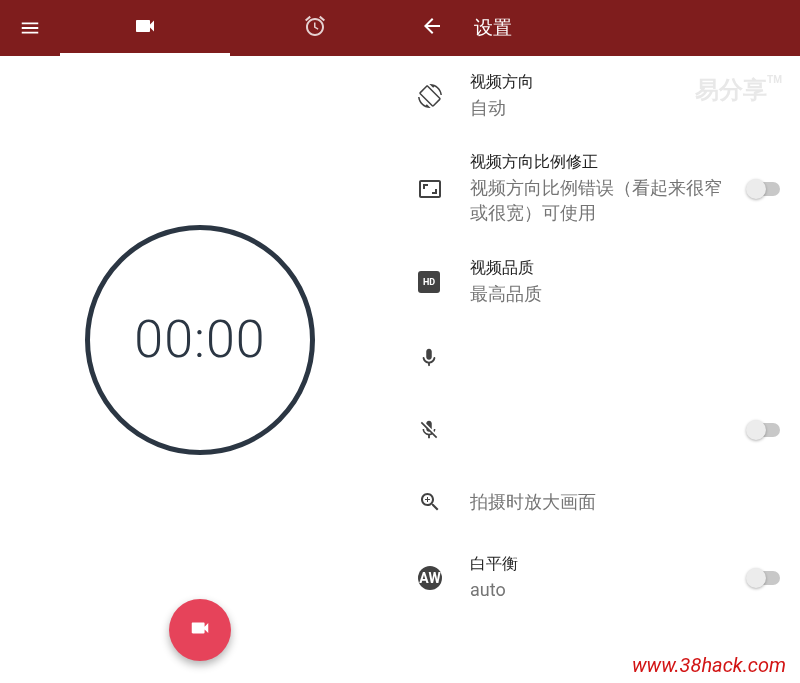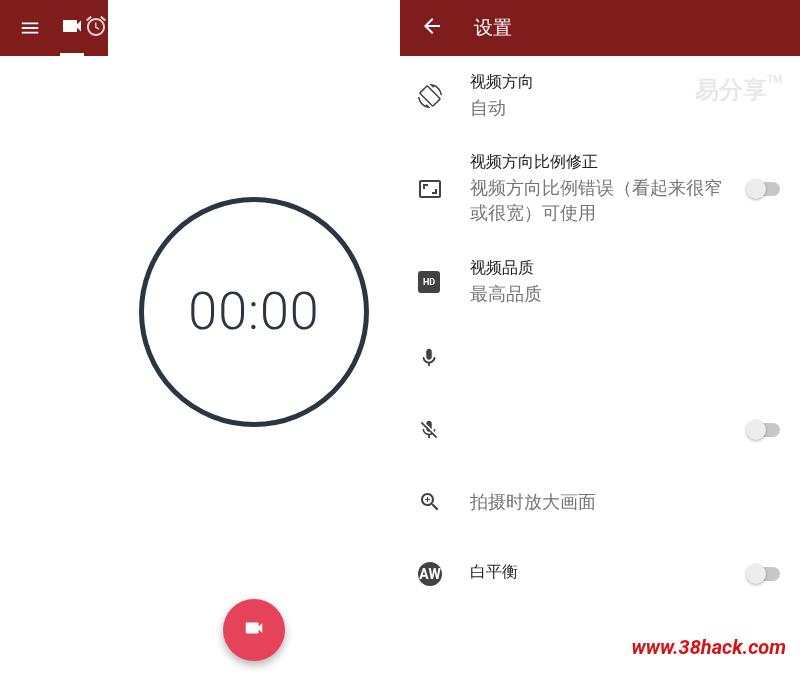--- a/index.html
+++ b/index.html
@@ -9,21 +9,21 @@
       font-family: -apple-system, BlinkMacSystemFont, "Segoe UI", Roboto, sans-serif;
       display: flex;
       background: #fff;
       overflow: hidden;
       position: relative;
     }
     .left-panel {
       width: 400px;
       height: 100%;
       display: flex;
-      flex-direction: row;
+      flex-direction: column;
       position: relative;
     }
     .right-panel {
       width: 400px;
       height: 100%;
       display: flex;
       flex-direction: column;
     }
     .header {
       height: 56px;
@@ -212,25 +212,25 @@
       top: 74px;
       right: 18px;
       color: #e8e8e8;
       font-size: 24px;
       font-weight: bold;
       pointer-events: none;
     }
     .watermark-tm .tm { font-size: 10px; vertical-align: top; }
     .watermark-url {
       position: absolute;
-      bottom: 24px;
+      bottom: 6px;
       right: 14px;
       color: #d21414;
       font-size: 20px;
-      font-weight: bold;
+      font-weight: normal;
       font-style: italic;
       pointer-events: none;
     }
   </style>
 </head>
 <body>
 
 <div class="left-panel">
   <div class="header left-header">
     <div class="hamburger">
@@ -354,20 +354,21 @@
         <div class="setting-subtitle">拍摄时放大画面</div>
       </div>
     </div>
 
     <div class="setting-item">
       <div class="setting-icon">
         <div class="aw-box">AW</div>
       </div>
       <div class="setting-text">
         <div class="setting-title">白平衡</div>
+        <div class="setting-subtitle">auto</div>
       </div>
       <div class="toggle">
         <div class="toggle-track"></div>
           <div class="toggle-thumb"></div>
       </div>
     </div>
 
   </div>
 </div>
 

